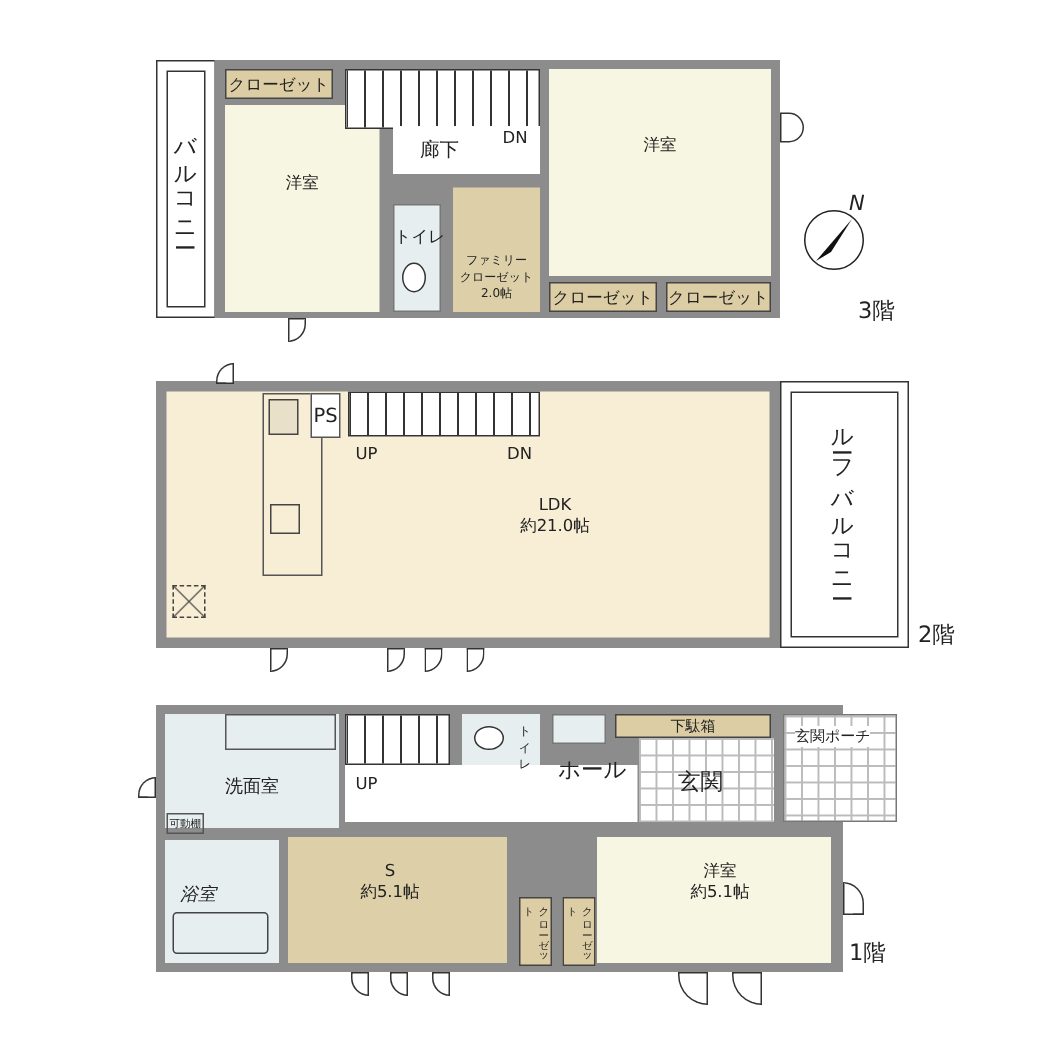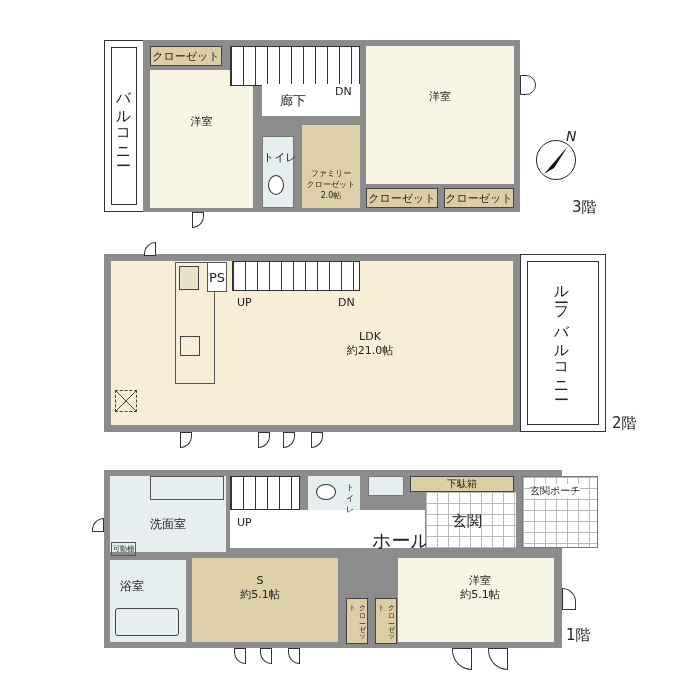--- a/index.html
+++ b/index.html
@@ -113,31 +113,31 @@
 
 <div class="abs" style="left:0;top:460px;width:700px;height:240px;">
   <div class="abs wall" style="left:104px;top:10px;width:458px;height:178px;"></div>
 
   <div class="abs room-blue" style="left:110px;top:16px;width:116px;height:76px;"></div>
   <div class="abs" style="left:150px;top:16px;width:74px;height:24px;border:1px solid #555;"></div>
   <div class="abs" style="left:150px;top:56px;font-size:12px;">洗面室</div>
   <div class="abs" style="left:111px;top:82px;font-size:7px;border:1px solid #555;padding:1px;">可動棚</div>
 
   <div class="abs room-blue" style="left:110px;top:100px;width:76px;height:82px;"></div>
-  <div class="abs" style="left:120px;top:118px;font-size:12px;">浴室</div>
+  <div class="abs" style="left:120px;top:128px;font-size:12px;font-style:italic;">浴室</div>
   <div class="abs" style="left:115px;top:148px;width:64px;height:28px;border:1px solid #444;border-radius:3px;"></div>
 
   <div class="abs stairs" style="left:230px;top:16px;width:70px;height:34px;border:1px solid #333;"></div>
   <div class="abs room-white" style="left:230px;top:50px;width:195px;height:38px;"></div>
   <div class="abs" style="left:237px;top:56px;font-size:11px;">UP</div>
   <div class="abs room-blue" style="left:308px;top:16px;width:52px;height:34px;"></div>
   <div class="abs vert" style="left:343px;top:18px;font-size:8px;">トイレ</div>
   <div class="abs" style="left:316px;top:24px;width:20px;height:16px;border:1px solid #333;border-radius:50%;background:#fff;"></div>
   <div class="abs room-blue" style="left:368px;top:16px;width:36px;height:20px;border:1px solid #777;"></div>
-  <div class="abs" style="left:372px;top:68px;font-size:19px;">ホール</div>
+  <div class="abs" style="left:372px;top:44px;font-size:15px;">ホール</div>
   <div class="abs closet" style="left:410px;top:16px;width:104px;height:16px;font-size:10px;">
       <span>下駄箱</span>
     </div>
   <div class="abs tile" style="left:426px;top:32px;width:90px;height:56px;"></div>
   <div class="abs" style="left:452px;top:52px;font-size:15px;">玄関</div>
   <div class="abs tile" style="left:522px;top:16px;width:76px;height:72px;border:1px solid #777;"></div>
   <div class="abs" style="left:530px;top:24px;font-size:10px;background:#fff;">玄関ポーチ</div>
 
   <div class="abs room-tan" style="left:192px;top:98px;width:146px;height:84px;"></div>
   <div class="abs label" style="left:200px;top:114px;width:120px;">

